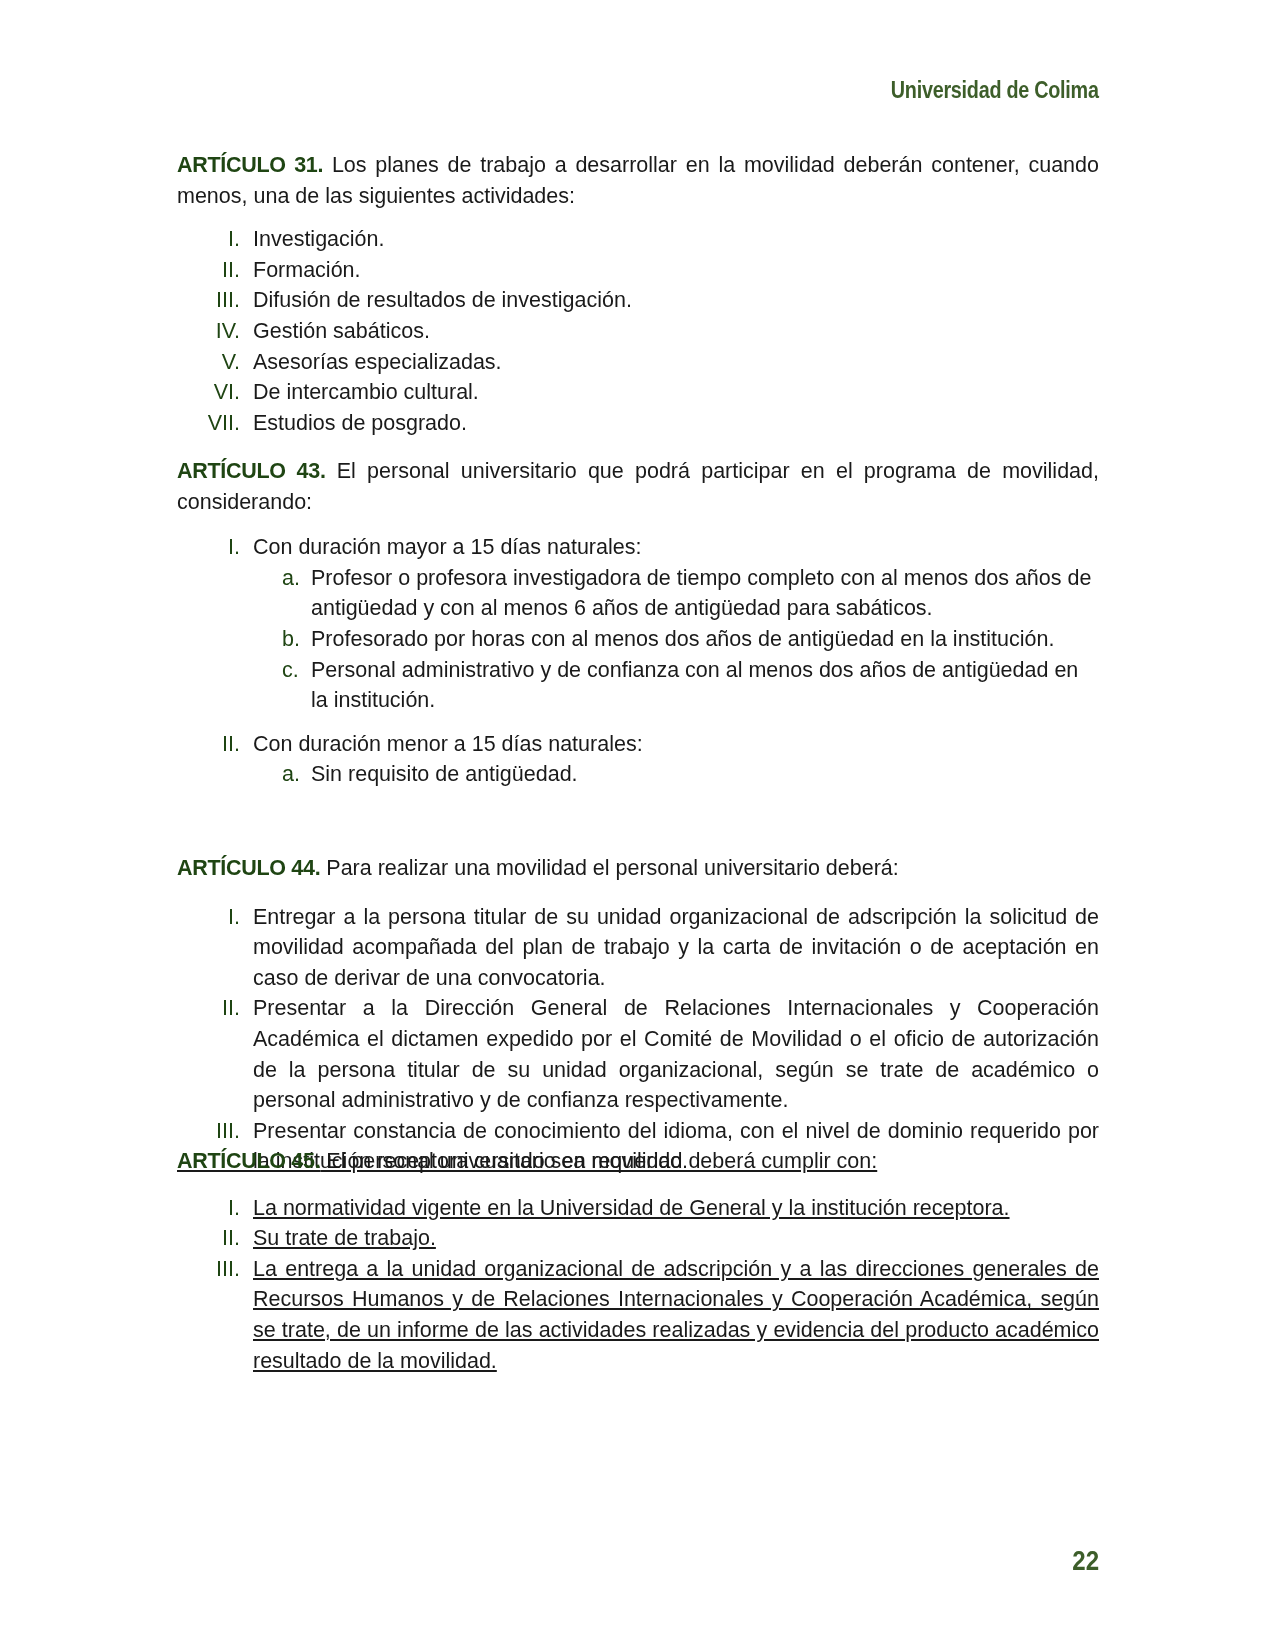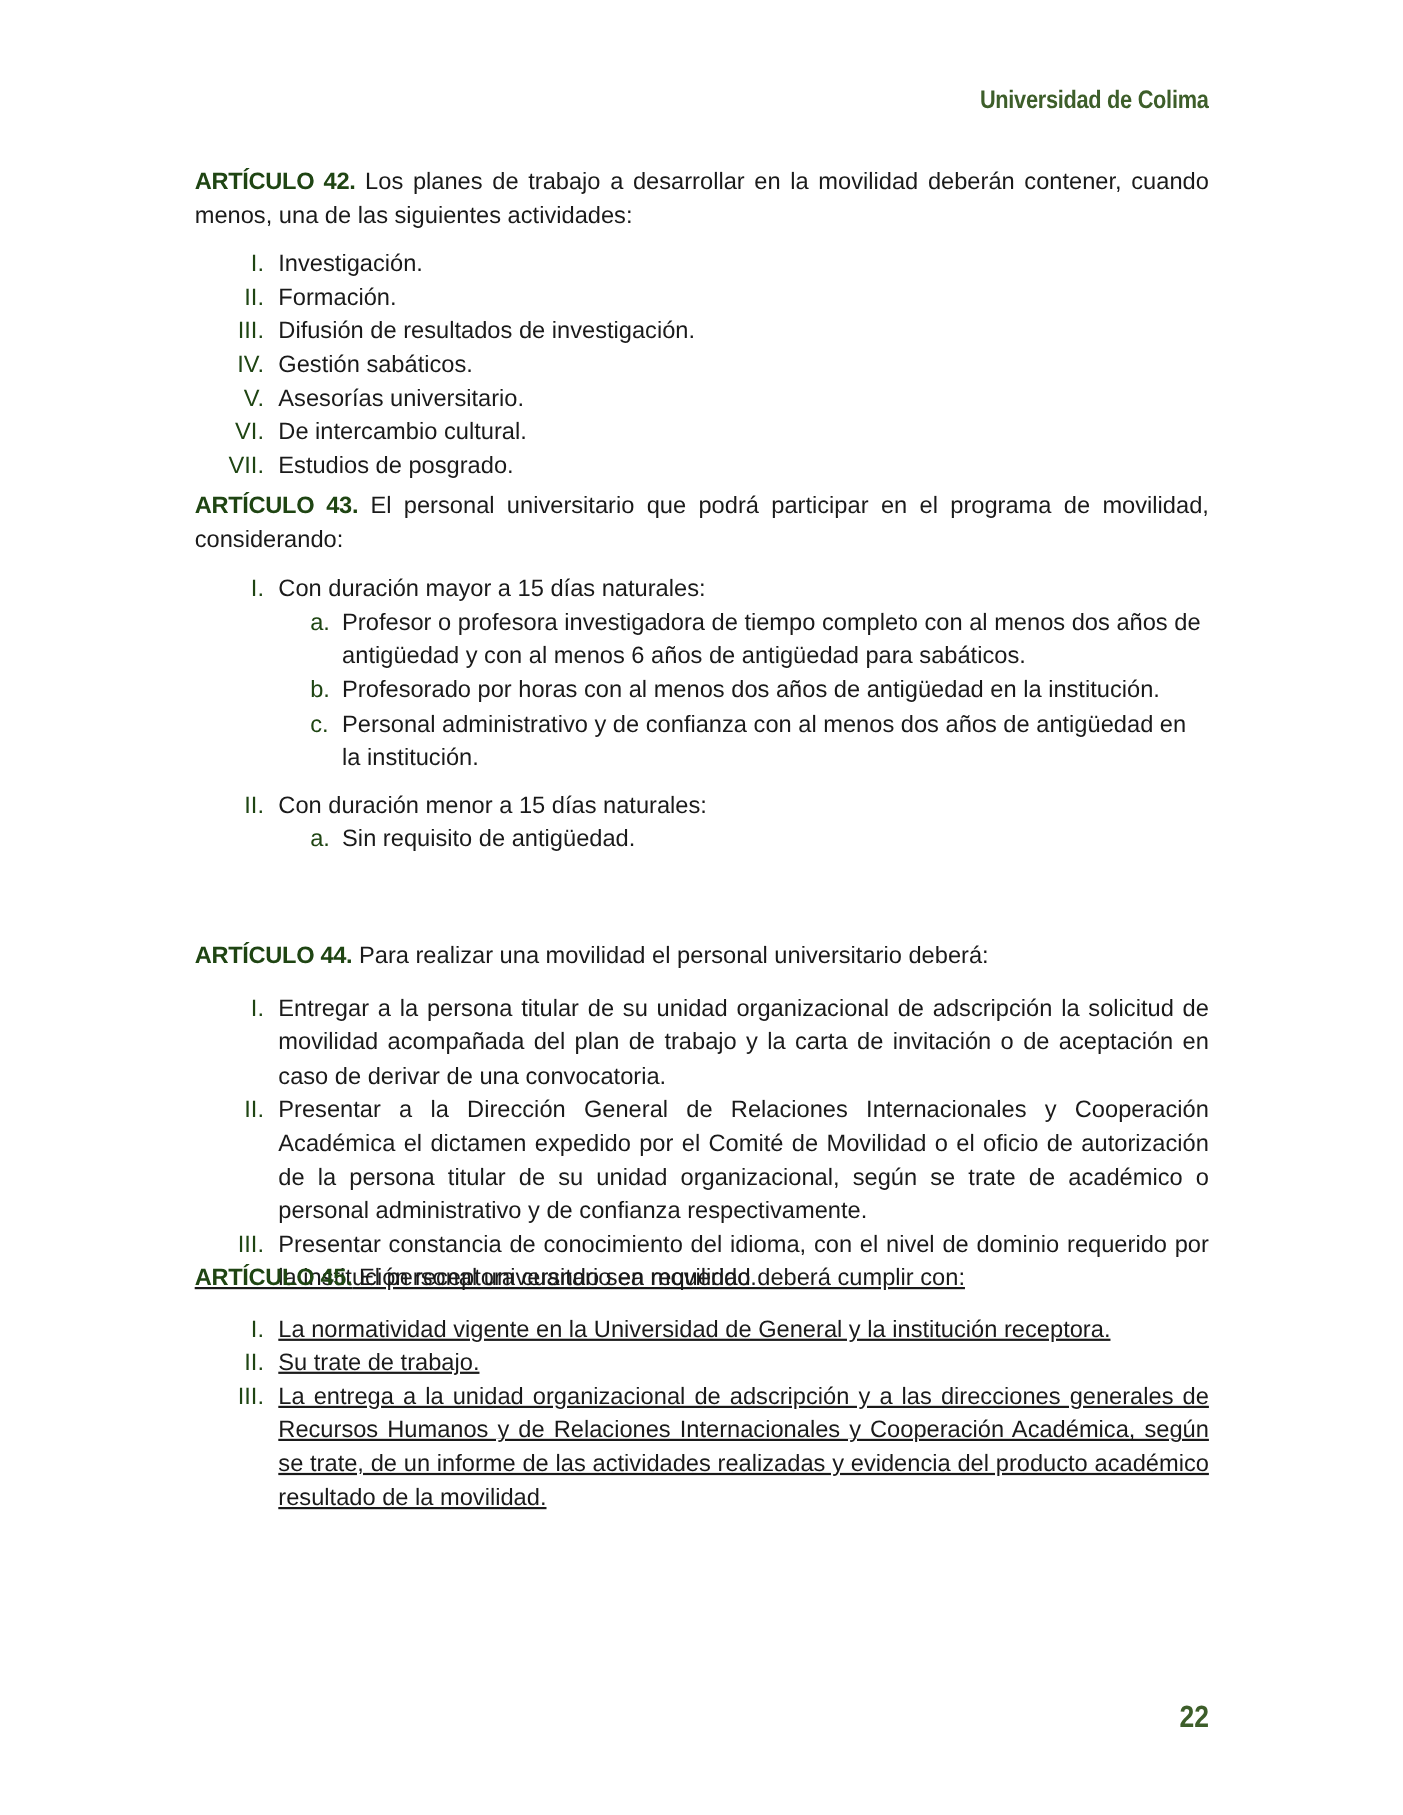--- a/index.html
+++ b/index.html
@@ -20,33 +20,33 @@
   .sub { margin: 0; padding: 0; list-style: none; }
   .sli { position: relative; padding-left: 134px; }
   .snum { position: absolute; left: 105px; color: #1f4513; }
 </style>
 </head>
 <body>
 
 <div class="header">Universidad de Colima</div>
 
 <div class="block" style="top:150px;">
-  <p class="para"><span class="art-label">ARTÍCULO 42.</span><span> Los planes de trabajo a desarrollar en la movilidad deberán contener, cuando menos, una de las siguientes actividades:</span></p>
+  <p class="para"><span class="art-label">ARTÍCULO 31.</span><span> Los planes de trabajo a desarrollar en la movilidad deberán contener, cuando menos, una de las siguientes actividades:</span></p>
   <ul class="list" style="margin-top:13px;">
     <li class="li"><span class="num">I.</span><span>Investigación.</span></li>
     <li class="li"><span class="num">II.</span><span>Formación.</span></li>
     <li class="li"><span class="num">III.</span><span>Difusión de resultados de investigación.</span></li>
     <li class="li"><span class="num">IV.</span><span>Gestión sabáticos.</span></li>
-    <li class="li"><span class="num">V.</span><span>Asesorías universitario.</span></li>
+    <li class="li"><span class="num">V.</span><span>Asesorías especializadas.</span></li>
     <li class="li"><span class="num">VI.</span><span>De intercambio cultural.</span></li>
     <li class="li"><span class="num">VII.</span><span>Estudios de posgrado.</span></li>
   </ul>
 </div>
 
-<div class="block" style="top:444px;">
+<div class="block" style="top:456px;">
   <p class="para"><span class="art-label">ARTÍCULO 43.</span><span> El personal universitario que podrá participar en el programa de movilidad, considerando:</span></p>
   <ul class="list" style="margin-top:15px;">
     <li class="li"><span class="num">I.</span><span>Con duración mayor a 15 días naturales:</span>
       <ul class="sub" style="margin-left:-76px;">
         <li class="sli"><span class="snum">a.</span><span>Profesor o profesora investigadora de tiempo completo con al menos dos años de antigüedad y con al menos 6 años de antigüedad para sabáticos.</span></li>
         <li class="sli"><span class="snum">b.</span><span>Profesorado por horas con al menos dos años de antigüedad en la institución.</span></li>
         <li class="sli"><span class="snum">c.</span><span>Personal administrativo y de confianza con al menos dos años de antigüedad en la institución.</span></li>
       </ul>
     </li>
     <li class="li" style="margin-top:13px;"><span class="num">II.</span><span>Con duración menor a 15 días naturales:</span>

